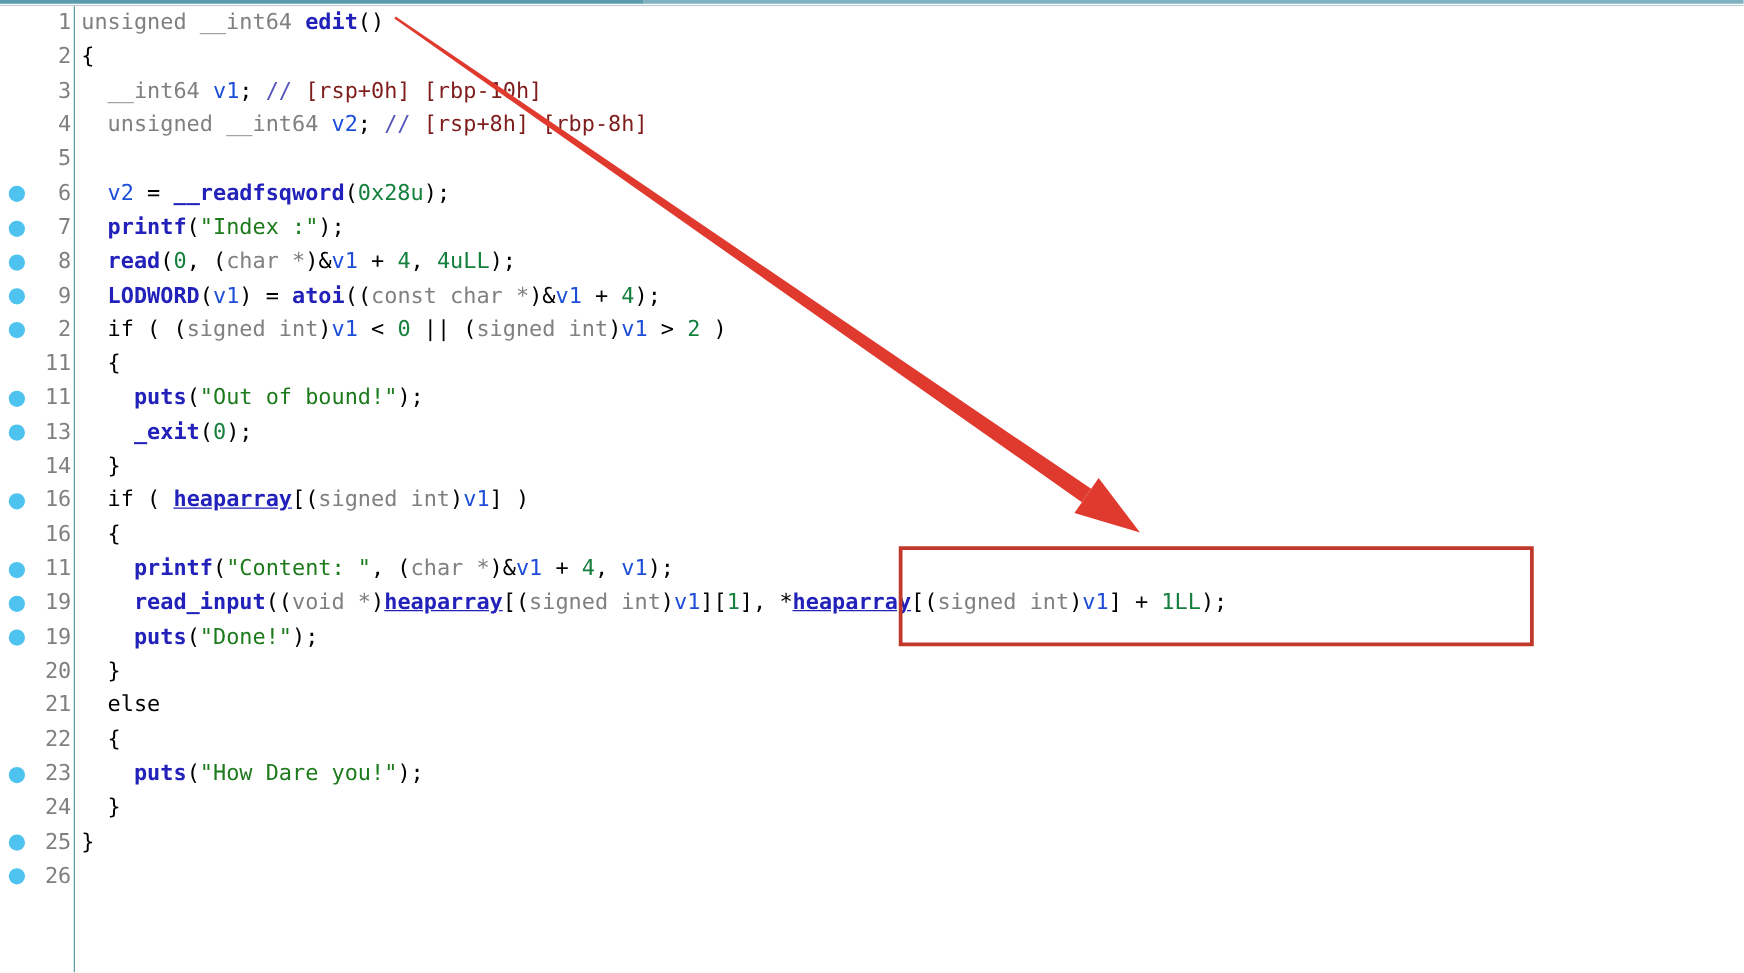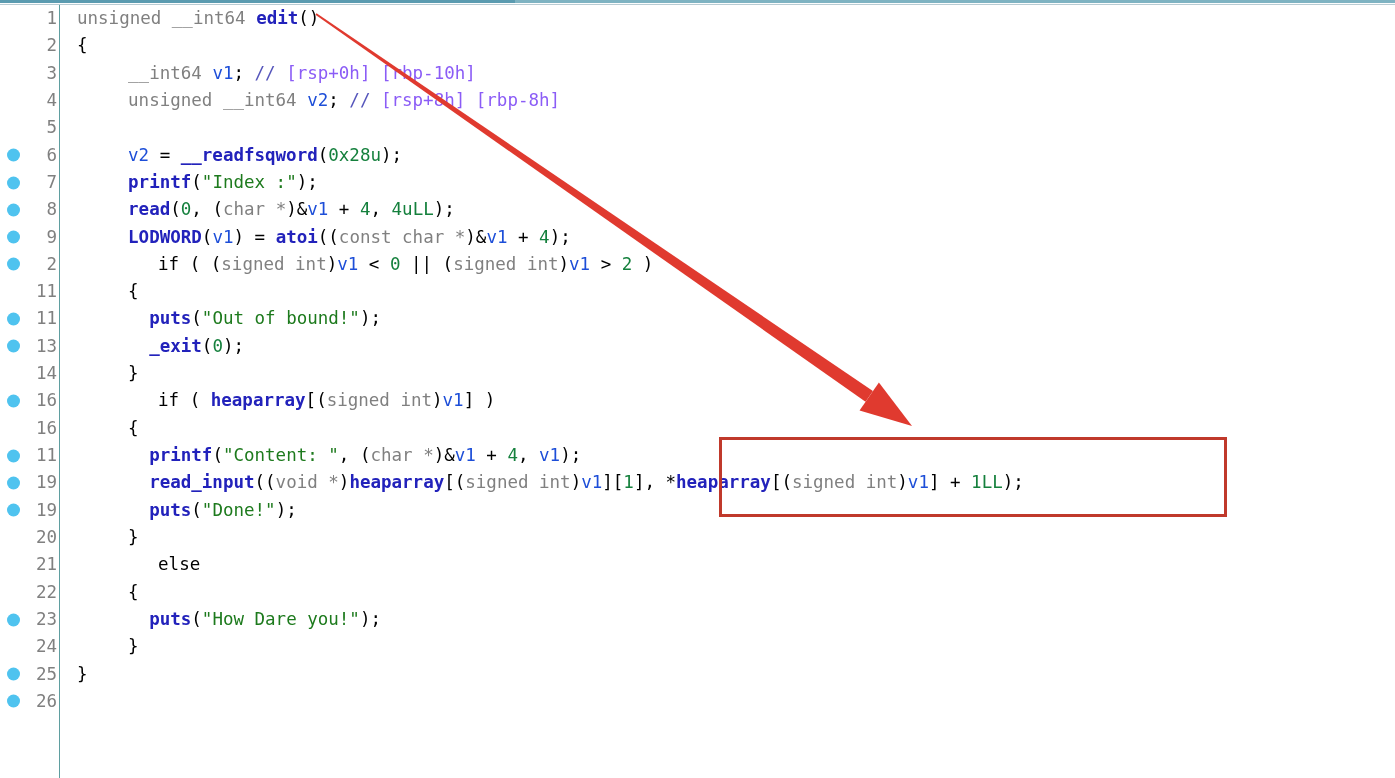--- a/index.html
+++ b/index.html
@@ -92,35 +92,35 @@
     position: absolute;
     left: 7px;
     top: 50%;
     transform: translateY(-50%);
     width: 13px; height: 13px;
     border-radius: 50%;
     background: #4fc3ef;
   }
 
   .code-area .line {
-    padding-left: 16px;
+    padding-left: 4px;
     color: #000000;
   }
 
   
   .kw    { color: #808080; }   
   .fn    { color: #2222bb; font-weight: bold; }  
-  .glob  { color: #2222bb; font-weight: bold; }
+  .glob  { color: #2222bb; font-weight: bold; text-decoration: underline; }
   .var   { color: #1d4ed8; }   
   .str   { color: #1d7a1d; }   
   .cmt   { color: #5555bb; }   
-  .cmtv  { color: #8b5cf6; }   
+  .cmtv  { color: #7f1d1d; }   
   .num   { color: #15803d; }
   .punct { color: #000000; }
-  .plain { color: #000000; margin-left: 30px; }
+  .plain { color: #000000; }
 
   
   .callout-box {
     position: absolute;
     border: 3px solid #c0392b;
     background: transparent;
     box-sizing: border-box;
     pointer-events: none;
   }
 

